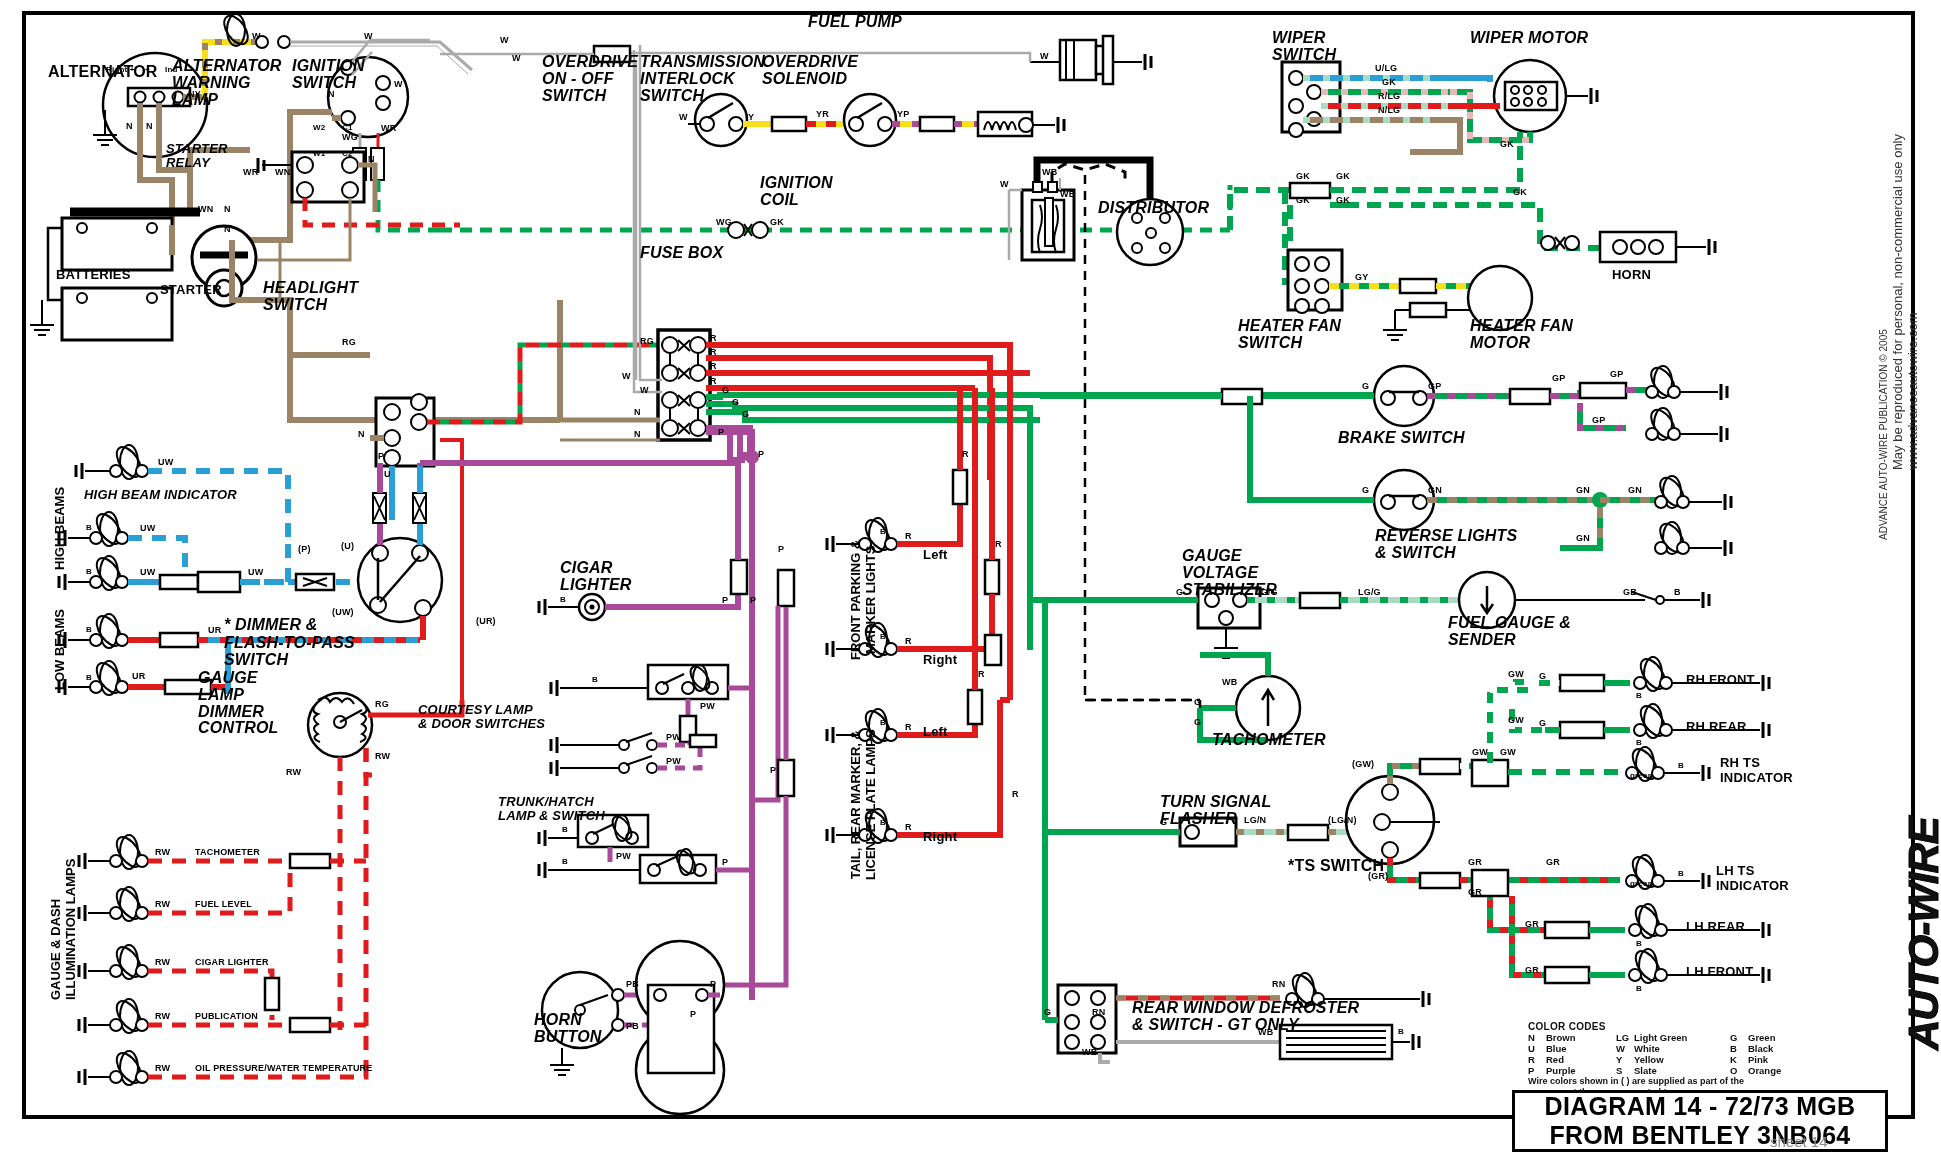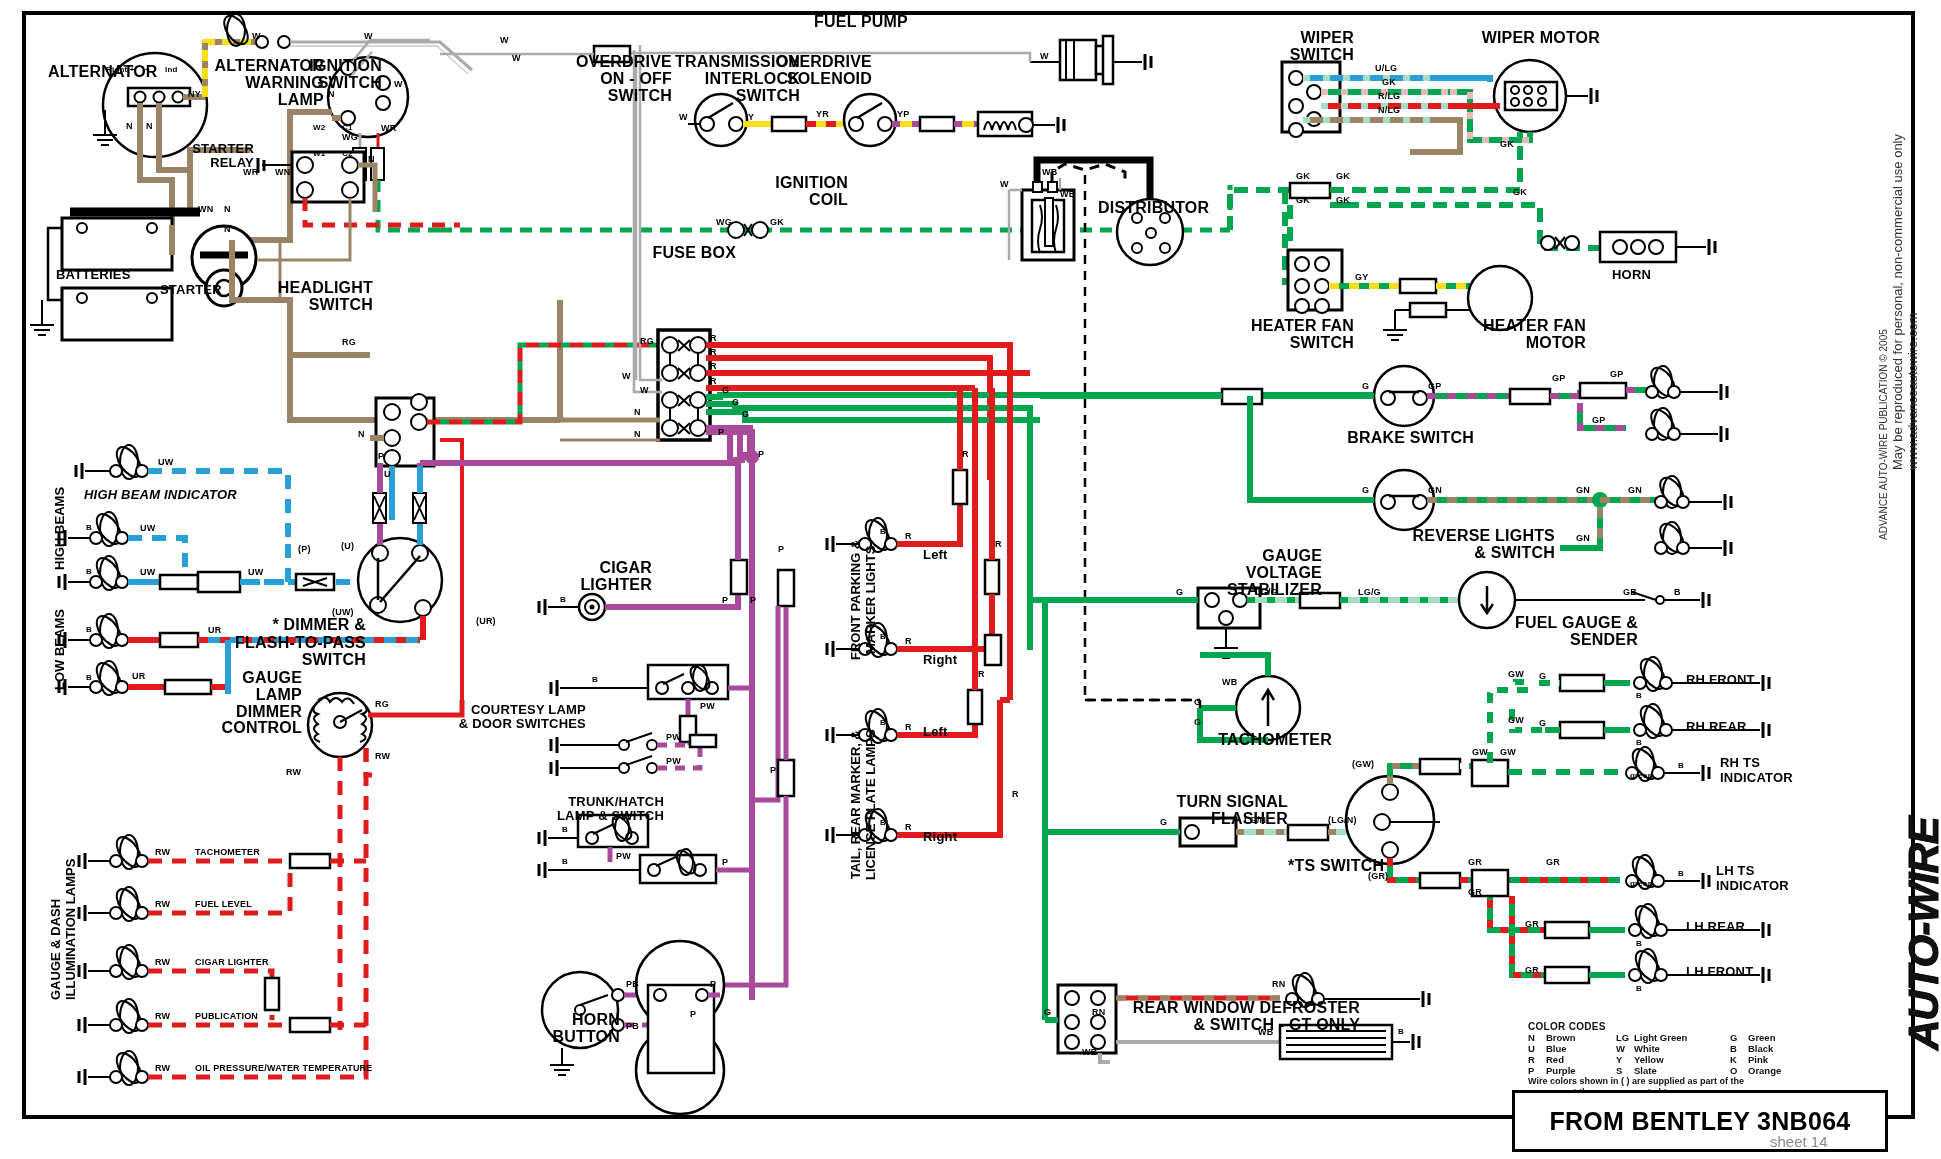--- a/index.html
+++ b/index.html
@@ -6,21 +6,21 @@
   html,body{margin:0;padding:0;background:#ffffff;}
   body{font-family:"Liberation Sans",sans-serif;}
   #page{position:relative;width:1941px;height:1159px;background:#fff;overflow:hidden;}
   #border{position:absolute;left:22px;top:11px;width:1893px;height:1108px;border:4px solid #000;box-sizing:border-box;}
   svg#sheet{position:absolute;left:0;top:0;width:1941px;height:1159px;}
   .lbl{position:absolute;font-weight:bold;color:#000;letter-spacing:.2px;line-height:1.05;}
   .big{font-size:16px;}
   .mid{font-size:13px;}
   .xs{font-size:9px;}
   .tiny{font-size:8px;}
-  .ctr{text-align:right;}
+  .ctr{text-align:left;font-style:italic;}
   #titleblock{position:absolute;left:1512px;top:1090px;width:370px;height:56px;border:3px solid #000;
      display:flex;flex-direction:column;justify-content:center;align-items:center;background:#fff;}
   #titleblock div{font-size:25px;font-weight:bold;letter-spacing:.3px;}
   #codebox{position:absolute;left:1528px;top:1021px;width:350px;height:72px;font-size:9.5px;color:#111;}
   #codebox .hdr{font-weight:bold;font-size:10px;letter-spacing:.3px;}
   #codebox table{border-collapse:collapse;font-size:9.5px;}
   #codebox td{padding:0 4px 0 0;white-space:nowrap;font-weight:bold;}
   #codebox td.k{width:14px;}
   #codebox .note{font-size:9px;font-weight:bold;line-height:1.25;}
   #sheetno{position:absolute;left:1770px;top:1133px;font-size:15px;color:#8a8a8a;}
@@ -1115,20 +1115,21 @@
         <span style="position:absolute;left:0;top:0;width:100%;height:100%;
           background:linear-gradient(to bottom right,transparent 45%,#000 45%,#000 55%,transparent 55%),
                      linear-gradient(to top right,transparent 45%,#000 45%,#000 55%,transparent 55%);"></span>
       </span>
       <span>= one pin of a multi pin connector.</span>
     </div>
     <div class="note">* indicates two switches combined in one housing</div>
   </div>
 
   <div id="titleblock">
+    <div>DIAGRAM 14 - 72/73 MGB</div>
     <div>FROM BENTLEY 3NB064</div>
   </div>
   <div id="sheetno">sheet 14</div>
 
   <div id="sidetext">www.advanceautowire.com</div>
   <div id="sidetext2">May be reproduced for personal, non-commercial use only</div>
   <div id="copy">ADVANCE AUTO-WIRE PUBLICATION  © 2005</div>
   <div id="brand">AUTO-WIRE</div>
 
 </div>

